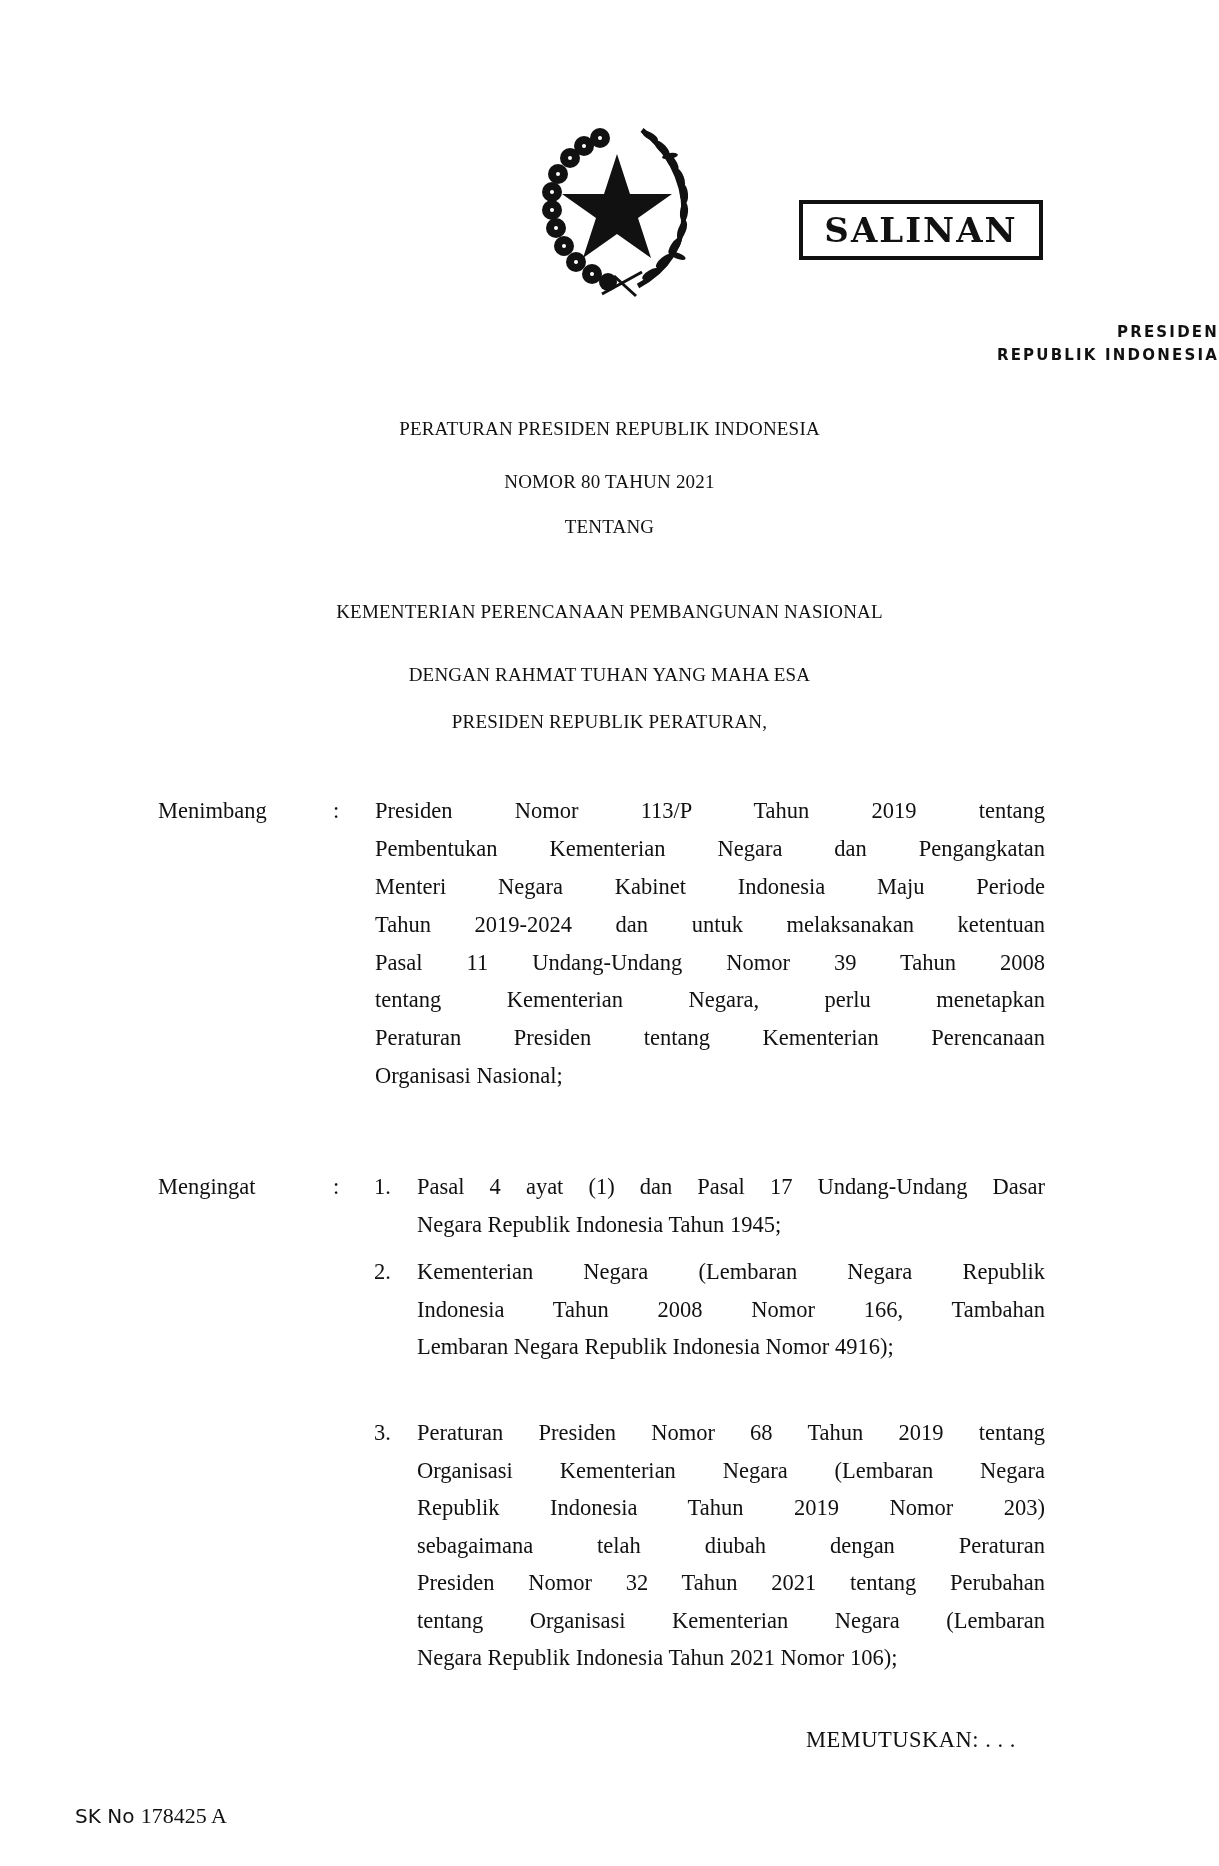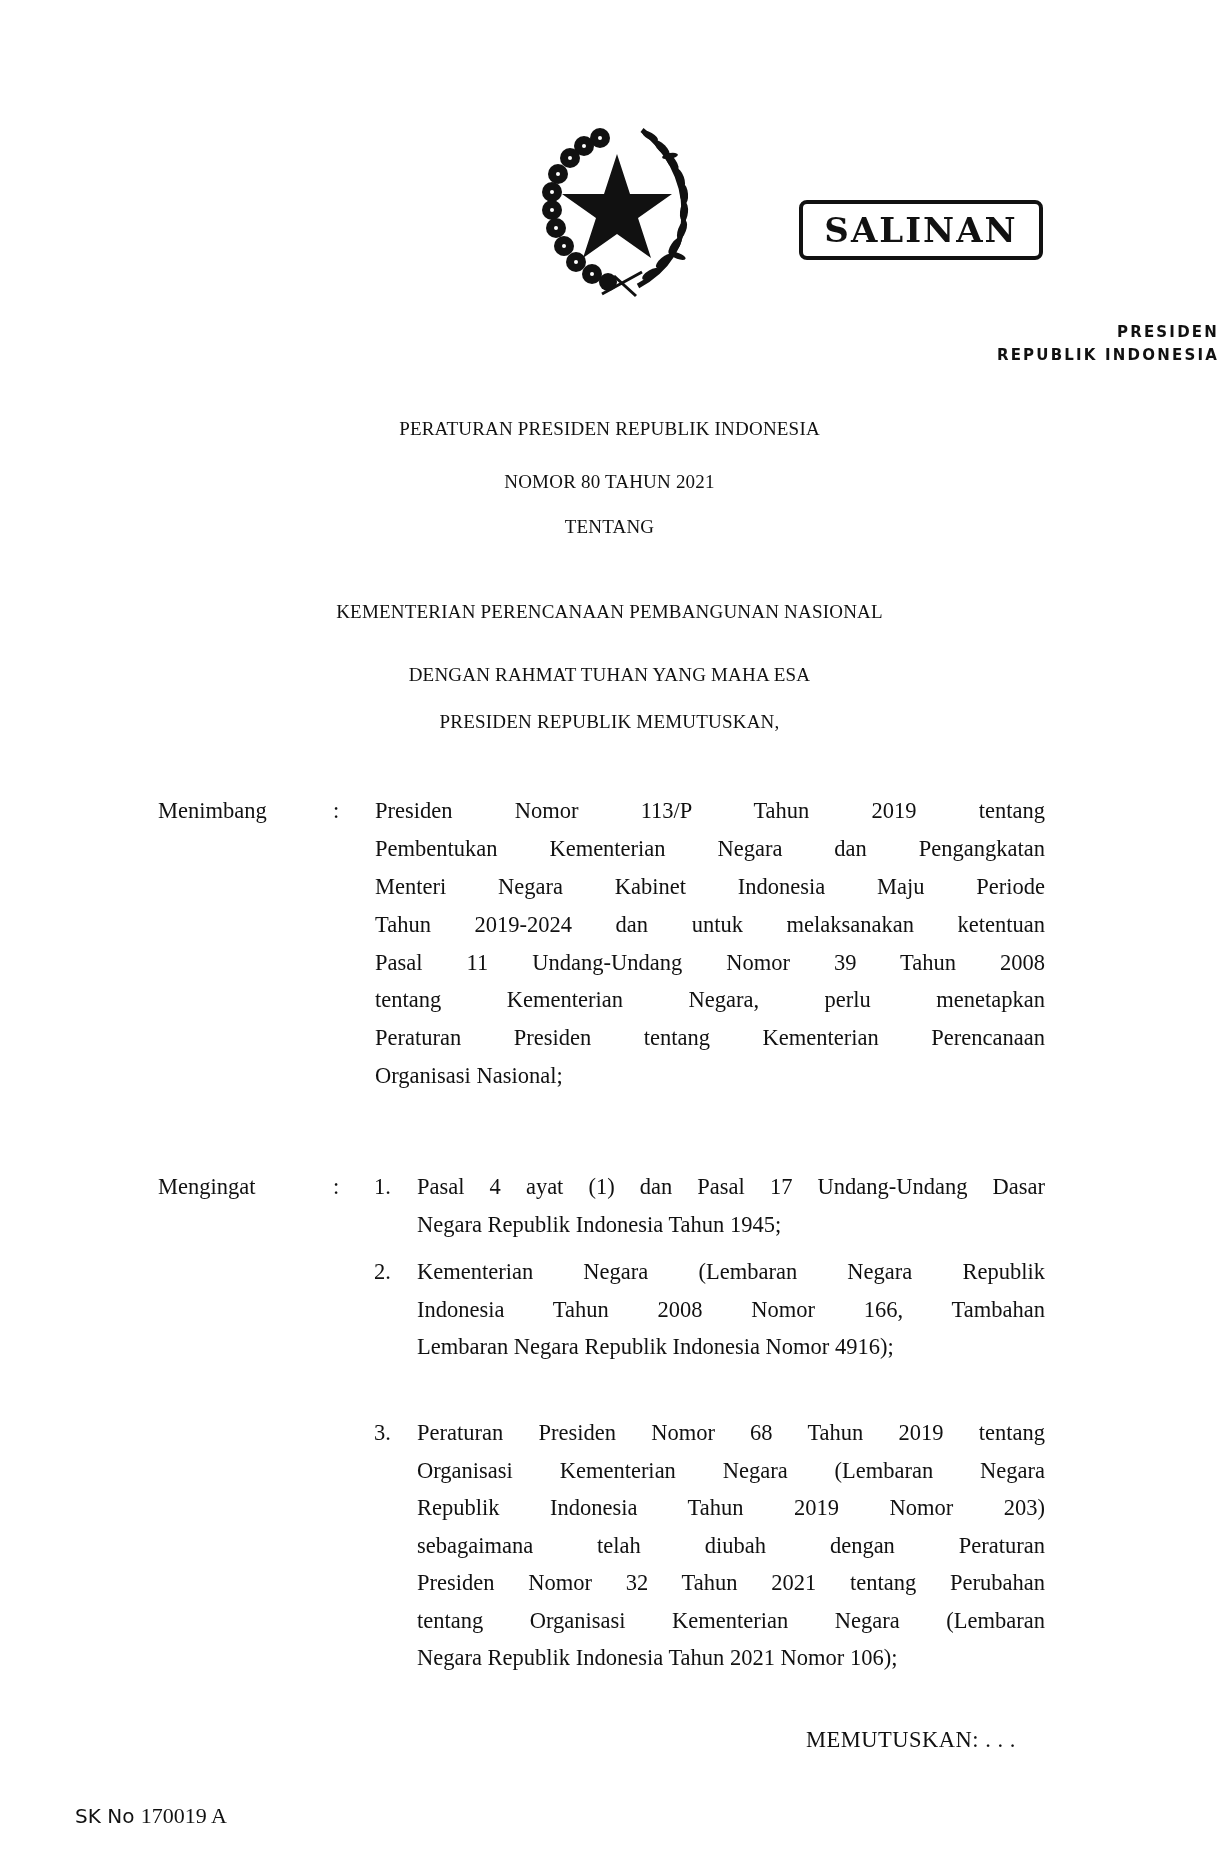--- a/index.html
+++ b/index.html
@@ -1,21 +1,21 @@
 <!DOCTYPE html>
 <html><head>
   <meta charset="utf-8">
   <style>
     html, body { margin: 0; padding: 0; background: #ffffff; }
     body {
       width: 1219px; height: 1866px; position: relative; overflow: hidden;
       font-family: "Liberation Serif", "DejaVu Serif", serif;
       color: #111111;
     }
-    .abs { position: absolute; border-radius: 8px; }
+    .abs { position: absolute; }
     .emblem { left: 538px; top: 126px; width: 156px; height: 172px; }
     .salinan {
       left: 799px; top: 200px; width: 244px; height: 60px;
       border: 4px solid #111; box-sizing: border-box;
       display: flex; align-items: center; justify-content: center;
       font-family: "DejaVu Serif", serif; font-weight: bold; font-size: 34px;
       letter-spacing: 2px;
     }
     .hdr {
       left: 0; width: 1219px; text-align: right;
@@ -100,21 +100,21 @@
 
 <div class="abs hdr" style="top:322px;">PRESIDEN</div>
 <div class="abs hdr" style="top:345px;">REPUBLIK INDONESIA</div>
 
 <div class="abs title" style="top:415px;">PERATURAN PRESIDEN REPUBLIK INDONESIA</div>
 <div class="abs title" style="top:468px;">NOMOR 80 TAHUN 2021</div>
 <div class="abs title" style="top:513px;">TENTANG</div>
 <div class="abs title" style="top:598px;">KEMENTERIAN PERENCANAAN PEMBANGUNAN NASIONAL</div>
 
 <div class="abs title" style="top:661px;">DENGAN RAHMAT TUHAN YANG MAHA ESA</div>
-<div class="abs title" style="top:708px;">PRESIDEN REPUBLIK MEMUTUSKAN,</div>
+<div class="abs title" style="top:708px;">PRESIDEN REPUBLIK PERATURAN,</div>
 
 <div class="abs label" style="left:158px; top:797px;">Menimbang</div>
 <div class="abs colon" style="left:333px; top:797px;">:</div>
 <div class="abs" style="left:375px; top:797px; width:670px;">
   <div class="line" style="height:37.9px;">Presiden Nomor 113/P Tahun 2019 tentang</div>
   <div class="line" style="height:37.9px;">Pembentukan Kementerian Negara dan Pengangkatan</div>
   <div class="line" style="height:37.9px;">Menteri Negara Kabinet Indonesia Maju Periode</div>
   <div class="line" style="height:37.9px;">Tahun 2019-2024 dan untuk melaksanakan ketentuan</div>
   <div class="line" style="height:37.9px;">Pasal 11 Undang-Undang Nomor 39 Tahun 2008</div>
   <div class="line" style="height:37.9px;">tentang Kementerian Negara, perlu menetapkan</div>
@@ -146,14 +146,14 @@
   <div class="line" style="height:37.5px;">sebagaimana telah diubah dengan Peraturan</div>
   <div class="line" style="height:37.5px;">Presiden Nomor 32 Tahun 2021 tentang Perubahan</div>
   <div class="line" style="height:37.5px;">tentang Organisasi Kementerian Negara (Lembaran</div>
   <div class="line last" style="height:37.5px;">Negara Republik Indonesia Tahun 2021 Nomor 106);</div>
 </div>
 
 <div class="abs memutuskan" style="left:806px; top:1726px;">MEMUTUSKAN: . . .</div>
 
 <div class="abs skno" style="left:75px; top:1803px;">
   <span>SK No</span>
-  <span class="n">170019 A</span>
+  <span class="n">178425 A</span>
 </div>
 
 </body></html>

